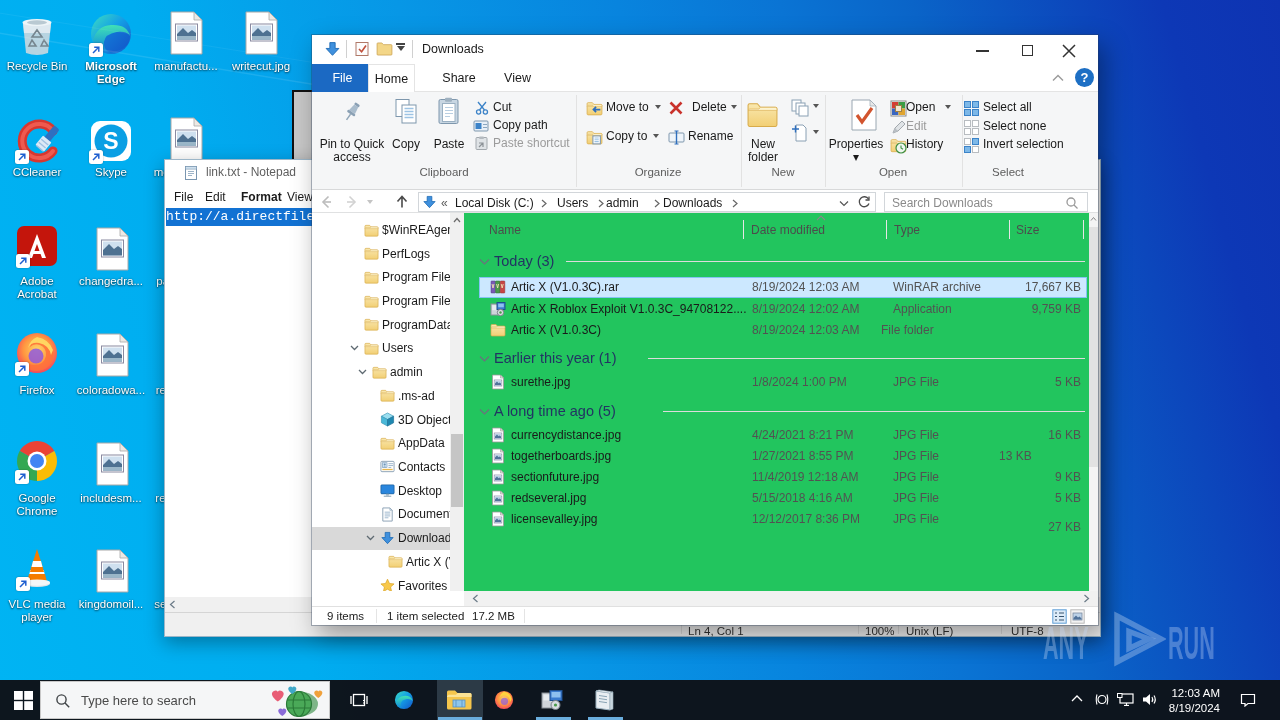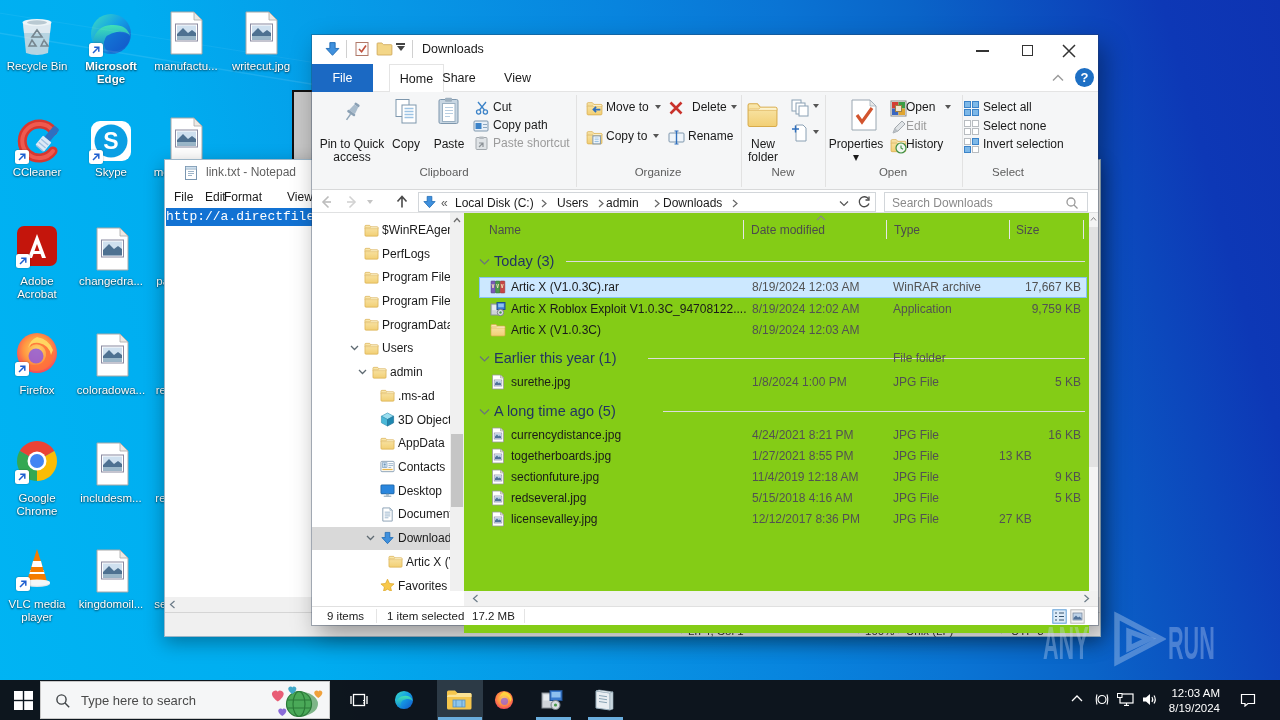--- a/index.html
+++ b/index.html
@@ -234,21 +234,21 @@
         <rect x="2.5" y="1.5" width="11" height="13" fill="#fff" stroke="#7a96b0"></rect>
         <rect x="2.5" y="1.5" width="11" height="2.6" fill="#cfe0ee" stroke="#7a96b0" stroke-width=".6"></rect>
         <path d="M5 6.5 h6 M5 8.5 h6 M5 10.5 h4" stroke="#9db4c8" stroke-width="1"></path>
       </svg>
       <div class="ab" style="left:41px;top:5px;font-size:12px;color:#5f5f5f;">link.txt - Notepad</div>
     </div>
 
     <div class="ab" style="left:0;top:26px;width:100%;height:22px;background:#fff;font-size:12px;color:#1a1a1a;">
       <span class="ab" style="left:9px;top:4px;">File</span>
       <span class="ab" style="left:40px;top:4px;">Edit</span>
-      <span class="ab" style="left:59px;top:4px;">Format</span>
+      <span class="ab" style="left:76px;top:4px;font-weight:bold;">Format</span>
       <span class="ab" style="left:122px;top:4px;">View</span>
       <span class="ab" style="left:158px;top:4px;">Help</span>
     </div>
 
     <div class="ab" style="left:0;top:48px;right:0;bottom:39px;background:#fff;">
       <div class="ab" style="left:1px;top:0px;height:18px;background:#1272d3;color:#fff;font-family:'Liberation Mono',monospace;font-size:13px;line-height:18px;white-space:pre;">http://a.directfileserve.com/file/artic.rar</div>
     </div>
 
     <div class="ab" style="left:0;right:0;bottom:24px;height:15px;background:#f0f0f0;">
       <svg class="ab" style="left:4px;top:3px;width:7px;height:9px;" viewBox="0 0 7 9">
@@ -309,21 +309,21 @@
       <div class="ab" style="left:110px;top:7px;font-size:12.5px;color:#1a1a1a;">Downloads</div>
       <div class="ab" style="left:664px;top:15px;width:13px;height:1.5px;background:#333;"></div>
       <div class="ab" style="left:710px;top:10px;width:11px;height:11px;border:1.5px solid #333;"></div>
       <svg class="ab" style="left:750px;top:9px;width:14px;height:14px;" viewBox="0 0 14 14">
         <path d="M1 1 L13 13 M13 1 L1 13" stroke="#333" stroke-width="1.5"></path>
       </svg>
     </div>
 
     <div class="ab" style="left:0;top:29px;width:786px;height:28px;background:#fff;border-bottom:1px solid #e4e4e4;">
       <div class="etab" style="left:0;width:61px;background:#1b69c3;color:#fff;">File</div>
-      <div class="etab" style="left:77px;width:55px;background:#fff;border:1px solid #e4e4e4;border-bottom:none;height:29px;">Home</div>
+      <div class="etab" style="left:56px;width:47px;background:#fff;border:1px solid #e4e4e4;border-bottom:none;height:29px;">Home</div>
       <div class="etab" style="left:116px;width:62px;">Share</div>
       <div class="etab" style="left:178px;width:55px;">View</div>
       <svg class="ab" style="left:740px;top:10px;width:12px;height:8px;" viewBox="0 0 12 8">
           <path d="M1 6.5 L6 1.5 L11 6.5" fill="none" stroke="#9a9a9a" stroke-width="1.4"></path>
         </svg>
       <div class="ab" style="left:763px;top:4px;width:19px;height:19px;border-radius:50%;background:#1d6fc4;color:#fff;font-size:13px;font-weight:bold;text-align:center;line-height:19px;">?</div>
     </div>
 
     <div class="ab" style="left:0;top:57px;width:786px;height:98px;background:#f5f6f7;border-bottom:1px solid #d8d9da;">
       <div class="rsep" style="left:264px;"></div>
@@ -621,21 +621,21 @@
       <div class="ab" style="left:138px;top:0;width:14px;height:393px;background:#f0f0f0;">
         <svg class="ab" style="left:3px;top:4px;width:8px;height:6px;" viewBox="0 0 8 6">
             <path d="M1 5 L4 1.5 L7 5" fill="none" stroke="#6a6a6a" stroke-width="1.2"></path>
           </svg>
         <svg class="ab" style="left:3px;bottom:4px;width:8px;height:6px;" viewBox="0 0 8 6">
             <path d="M1 1 L4 4.5 L7 1" fill="none" stroke="#6a6a6a" stroke-width="1.2"></path>
           </svg>
         <div class="ab" style="left:1px;top:221px;width:12px;height:73px;background:#c5c5c5;"></div>
       </div>
 
-      <div class="ab" style="left:152px;top:0;width:625px;height:420px;background:#84cc16;">
+      <div class="ab" style="left:152px;top:0;width:625px;height:378px;background:#22c55e;">
         <div class="hdr" style="left:25px;">Name</div>
         <div class="hdr" style="left:287px;">Date modified</div>
         <div class="hdr" style="left:430px;">Type</div>
         <div class="hdr" style="left:552px;">Size</div>
         <div class="hsep" style="left:279px;"></div>
         <div class="hsep" style="left:422px;"></div>
         <div class="hsep" style="left:545px;"></div>
         <div class="hsep" style="left:619px;"></div>
         <svg class="ab" style="left:352px;top:2px;width:10px;height:6px;" viewBox="0 0 10 6">
             <path d="M1 5 L5 1 L9 5" fill="none" stroke="#888" stroke-width="1.1"></path>
@@ -680,21 +680,21 @@
 <div class="fcol" style="left:273px;">8/19/2024 12:02 AM</div>
 <div class="fcol" style="left:414px;">Application</div>
 <div class="fcol" style="left:520px;width:82px;text-align:right;">9,759 KB</div>
 </div>
 <div class="frow" style="left:15px;top:107px;width:608px;">
 <svg class="ficon" viewBox="0 0 16 16">
               <use href="#sym-folder"></use>
             </svg>
 <div class="fname">Artic X (V1.0.3C)</div>
 <div class="fcol" style="left:273px;">8/19/2024 12:03 AM</div>
-<div class="fcol" style="left:414px;margin-top:28px;">File folder</div>
+<div class="fcol" style="left:402px;">File folder</div>
 </div>
 <div class="frow" style="left:15px;top:159px;width:608px;">
 <svg class="ficon" viewBox="0 0 16 16">
               <use href="#sym-jpg"></use>
             </svg>
 <div class="fname">surethe.jpg</div>
 <div class="fcol" style="left:273px;">1/8/2024 1:00 PM</div>
 <div class="fcol" style="left:414px;">JPG File</div>
 <div class="fcol" style="left:520px;width:82px;text-align:right;">5 KB</div>
 </div>
@@ -734,21 +734,21 @@
 <div class="fcol" style="left:414px;">JPG File</div>
 <div class="fcol" style="left:520px;width:82px;text-align:right;">5 KB</div>
 </div>
 <div class="frow" style="left:15px;top:296px;width:608px;">
 <svg class="ficon" viewBox="0 0 16 16">
               <use href="#sym-jpg"></use>
             </svg>
 <div class="fname">licensevalley.jpg</div>
 <div class="fcol" style="left:273px;">12/12/2017 8:36 PM</div>
 <div class="fcol" style="left:414px;">JPG File</div>
-<div class="fcol" style="left:520px;width:82px;">27 KB</div>
+<div class="fcol" style="left:520px;width:82px;text-align:right;margin-top:8px;">27 KB</div>
 </div>
       </div>
 
       <div class="ab" style="left:777px;top:0;width:9px;height:378px;background:#f4f4f4;">
         <svg class="ab" style="left:1px;top:3px;width:7px;height:6px;" viewBox="0 0 7 6">
             <path d="M1 4.5 L3.5 1.5 L6 4.5" fill="none" stroke="#8a8a8a" stroke-width="1"></path>
           </svg>
         <div class="ab" style="left:0px;top:14px;width:9px;height:240px;background:#e2e2e2;"></div>
       </div>
     </div>

